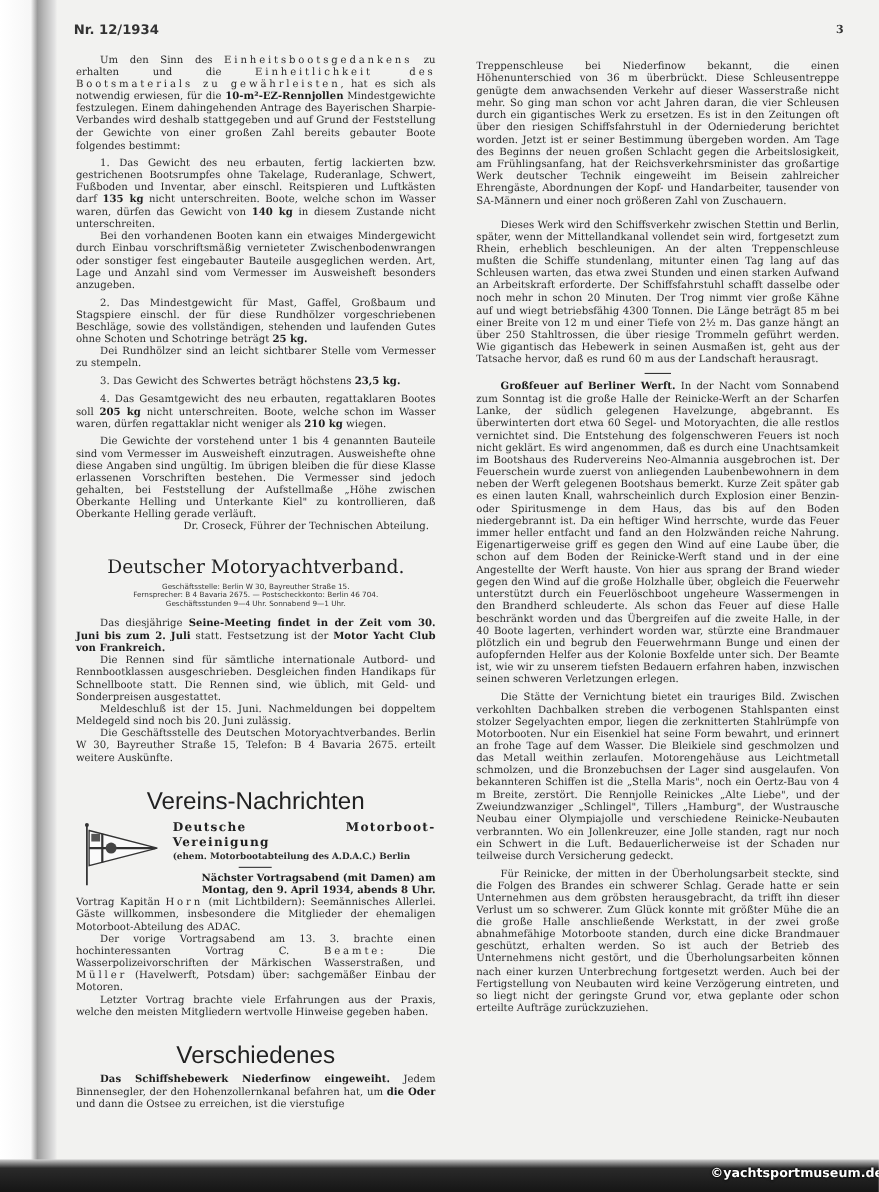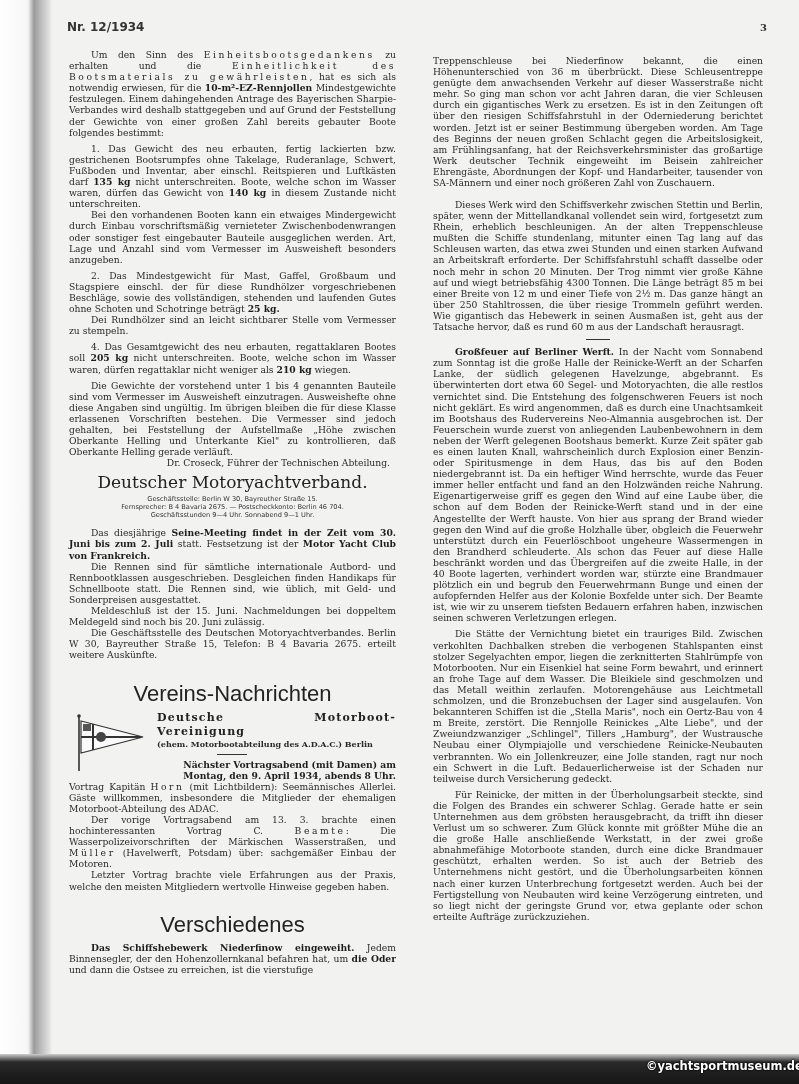--- a/index.html
+++ b/index.html
@@ -34,21 +34,21 @@
   .col p { margin: 0; text-indent: 22px; }
   .col p.noindent { text-indent: 0; }
   .col p.gap { margin-top: 5px; }
   .headline {
     font-weight: bold; font-size: 9.6px; margin: 0 0 2px 0; text-indent: 0 !important;
   }
   .spaced { letter-spacing: 2.6px; }
   b { font-weight: bold; color: #1e1e1e; }
   .signature { text-align: right; padding-right: 6px; text-indent: 0 !important; }
   .dmyv-title {
-    text-align: center; font-size: 17px; line-height: 20px; margin-top: 4px; color: #222;
+    text-align: center; font-size: 17px; line-height: 20px; margin-top: 22px; color: #222;
   }
   .dmyv-contact {
     text-align: center; font-family: "DejaVu Sans", sans-serif; font-size: 6.6px; line-height: 8px; margin: 3px 0 8px 0; color: #333;
   }
   .section-title {
     font-family: "Liberation Sans", sans-serif; text-align: center; font-size: 22px; line-height: 26px; color: #222;
     margin: 20px 0 4px 0;
   }
   .club-block { position: relative; padding-left: 0; margin-top: 4px; }
   .pennant { position: absolute; left: 6px; top: 2px; width: 70px; height: 58px; }
@@ -73,20 +73,21 @@
 <div class="page-header-left">Nr. 12/1934</div>
 <div class="page-number">3</div>
 
 <div class="col col-left">
   <section>
     <p><span>Um den Sinn des </span><span class="spaced">Einheitsbootsgedankens</span><span> zu erhalten und die </span><span class="spaced">Einheitlichkeit des Bootsmaterials zu gewährleisten</span><span>, hat es sich als notwendig erwiesen, für die </span><b>10-m²-EZ-Rennjollen</b><span> Mindestgewichte festzulegen. Einem dahingehenden Antrage des Bayerischen Sharpie-Verbandes wird deshalb stattgegeben und auf Grund der Feststellung der Gewichte von einer großen Zahl bereits gebauter Boote folgendes bestimmt:</span></p>
     <p class="gap"><span>1. Das Gewicht des neu erbauten, fertig lackierten bzw. gestrichenen Bootsrumpfes ohne Takelage, Ruderanlage, Schwert, Fußboden und Inventar, aber einschl. Reitspieren und Luftkästen darf </span><b>135 kg</b><span> nicht unterschreiten. Boote, welche schon im Wasser waren, dürfen das Gewicht von </span><b>140 kg</b><span> in diesem Zustande nicht unterschreiten.</span></p>
     <p>Bei den vorhandenen Booten kann ein etwaiges Mindergewicht durch Einbau vorschriftsmäßig vernieteter Zwischenbodenwrangen oder sonstiger fest eingebauter Bauteile ausgeglichen werden. Art, Lage und Anzahl sind vom Vermesser im Ausweisheft besonders anzugeben.</p>
     <p class="gap"><span>2. Das Mindestgewicht für Mast, Gaffel, Großbaum und Stagspiere einschl. der für diese Rundhölzer vorgeschriebenen Beschläge, sowie des vollständigen, stehenden und laufenden Gutes ohne Schoten und Schotringe beträgt </span><b>25 kg.</b></p>
     <p>Dei Rundhölzer sind an leicht sichtbarer Stelle vom Vermesser zu stempeln.</p>
+    <p class="gap"><span>3. Das Gewicht des Schwertes beträgt höchstens </span><b>23,5 kg.</b></p>
     <p class="gap"><span>4. Das Gesamtgewicht des neu erbauten, regattaklaren Bootes soll </span><b>205 kg</b><span> nicht unterschreiten. Boote, welche schon im Wasser waren, dürfen regattaklar nicht weniger als </span><b>210 kg</b><span> wiegen.</span></p>
     <p class="gap">Die Gewichte der vorstehend unter 1 bis 4 genannten Bauteile sind vom Vermesser im Ausweisheft einzutragen. Ausweishefte ohne diese Angaben sind ungültig. Im übrigen bleiben die für diese Klasse erlassenen Vorschriften bestehen. Die Vermesser sind jedoch gehalten, bei Feststellung der Aufstellmaße „Höhe zwischen Oberkante Helling und Unterkante Kiel" zu kontrollieren, daß Oberkante Helling gerade verläuft.</p>
     <p class="signature">Dr. Croseck, Führer der Technischen Abteilung.</p>
   </section>
 
   <section>
     <div class="dmyv-title">Deutscher Motoryachtverband.</div>
     <div class="dmyv-contact">
       <div>Geschäftsstelle: Berlin W 30, Bayreuther Straße 15.</div>
       <div>Fernsprecher: B 4 Bavaria 2675. — Postscheckkonto: Berlin 46 704.</div>

